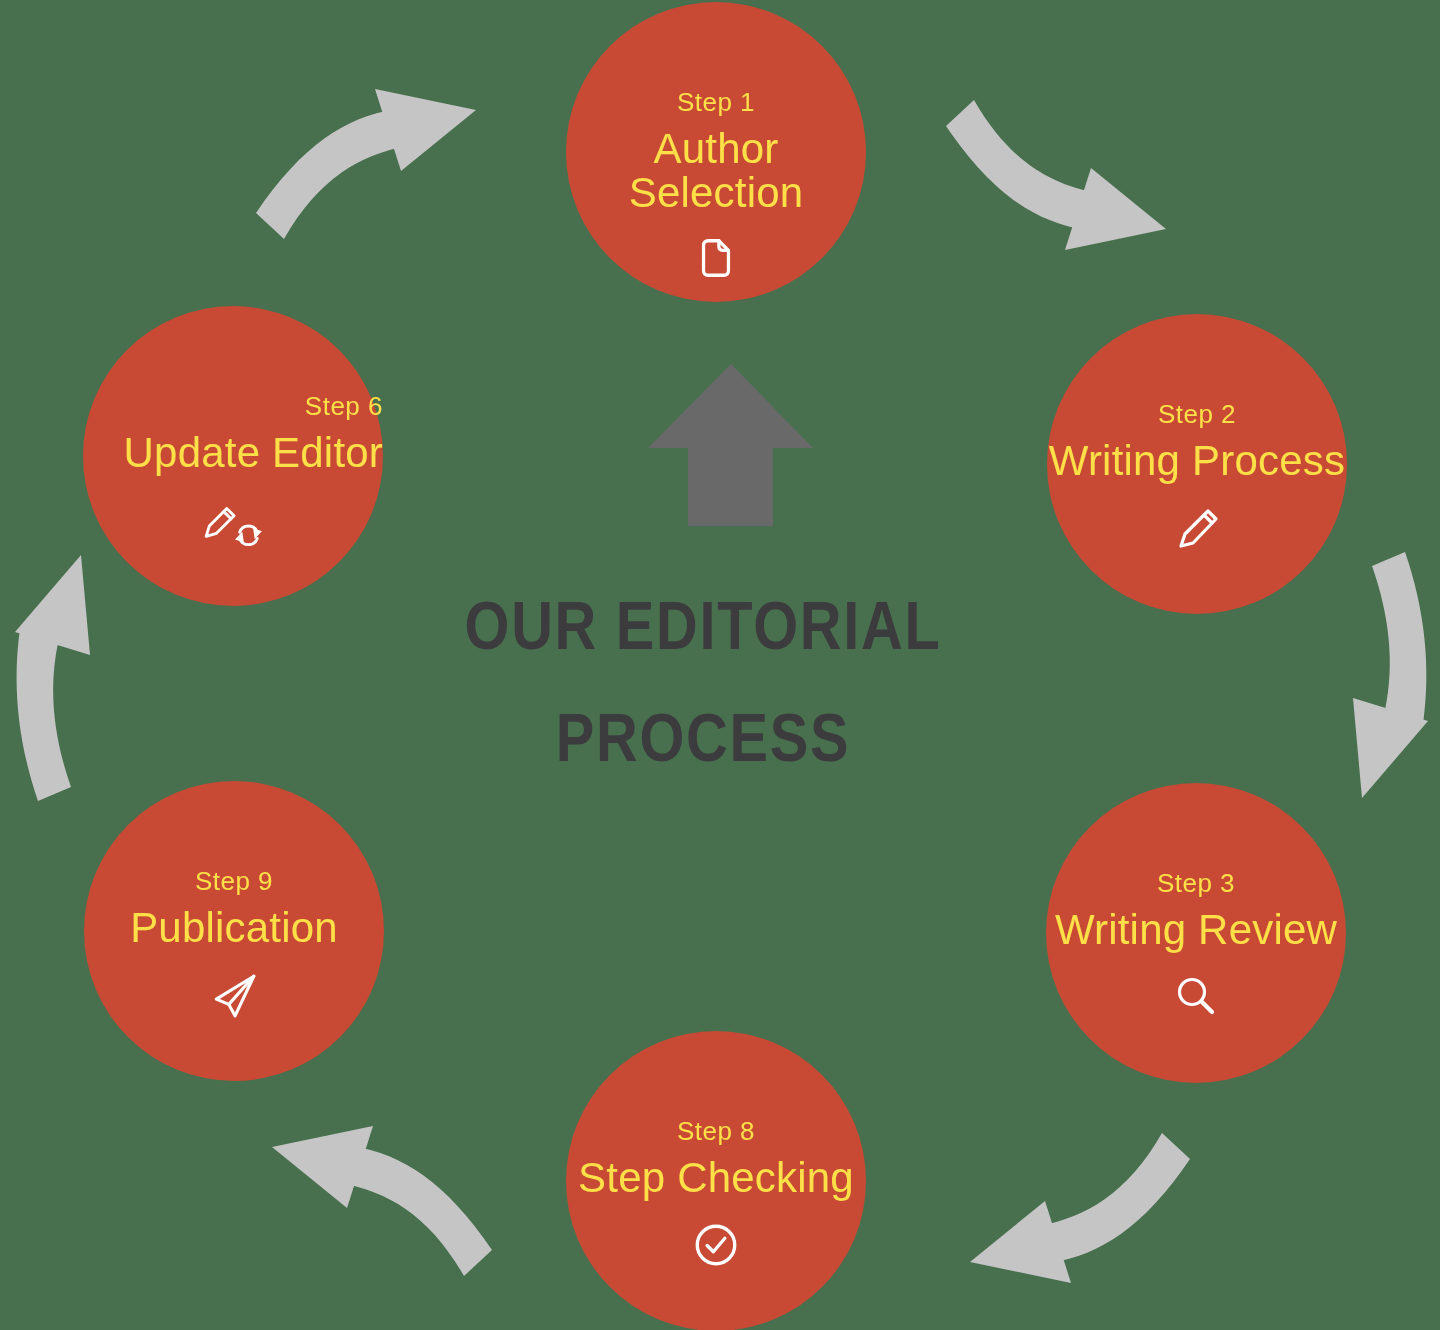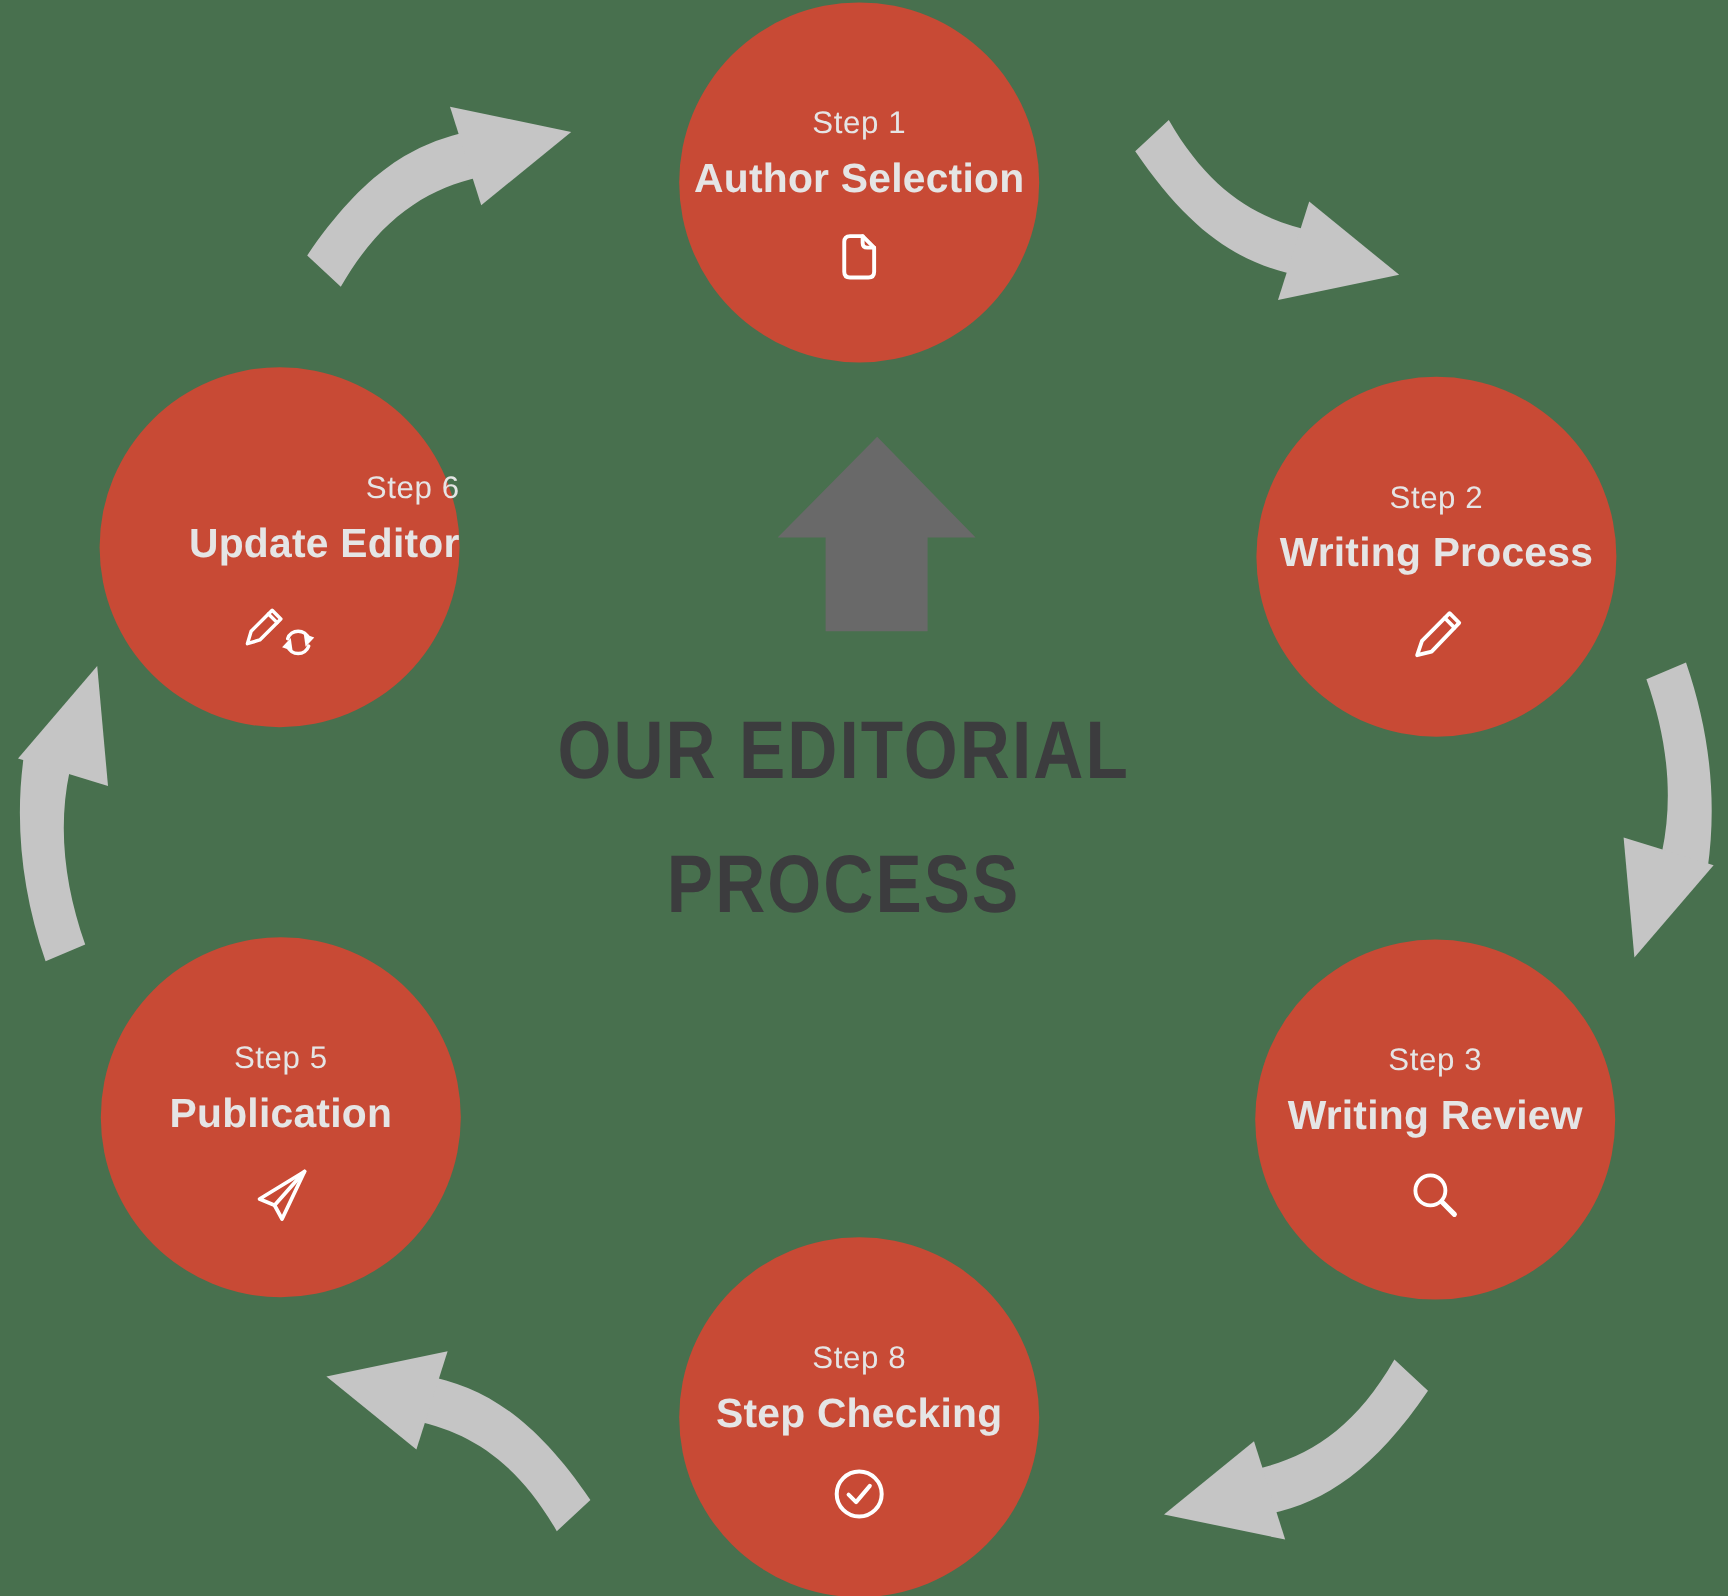--- a/index.html
+++ b/index.html
@@ -14,35 +14,35 @@
     overflow: hidden;
   }
 
   
   .circle {
     position: absolute;
     width: 300px;
     height: 300px;
     border-radius: 50%;
     background: #c84a35;
-    color: #e5e5e5;
+    color: #fde047;
     text-align: center;
   }
   .circle .step-label {
     margin-top: 84px;
     font-size: 26px;
     line-height: 32px;
     font-weight: 400;
     letter-spacing: 0.5px;
   }
   .circle .step-title {
     margin-top: 9px;
-    font-size: 34px;
+    font-size: 42px;
     line-height: 44px;
-    font-weight: 700;
+    font-weight: 400;
     letter-spacing: 0.2px;
   }
   .circle .step-icon {
     margin-top: 20px;
     display: flex;
     justify-content: center;
     align-items: center;
   }
   .circle svg { display: block; }
 
@@ -179,21 +179,21 @@
     <div class="step-title">Step Checking</div>
     <div class="step-icon">
       <svg width="50" height="50" viewBox="0 0 48 48" fill="none" stroke="#ffffff" stroke-width="3.2" stroke-linecap="round" stroke-linejoin="round">
         <circle cx="24" cy="24" r="18"></circle>
         <path d="M 15.5,24.5 L 21.5,30.5 L 32.5,17.5"></path>
       </svg>
     </div>
   </div>
 
   <div class="circle c5">
-    <div class="step-label">Step 5</div>
+    <div class="step-label">Step 9</div>
     <div class="step-title">Publication</div>
     <div class="step-icon">
       <svg width="50" height="50" viewBox="0 0 48 48" fill="none" stroke="#ffffff" stroke-width="3" stroke-linecap="round" stroke-linejoin="round">
         <path d="M 43,6 L 7,28 L 19,33 L 25,44 Z"></path>
         <path d="M 19,33 L 43,6"></path>
       </svg>
     </div>
   </div>
 
   <div class="circle c6">

